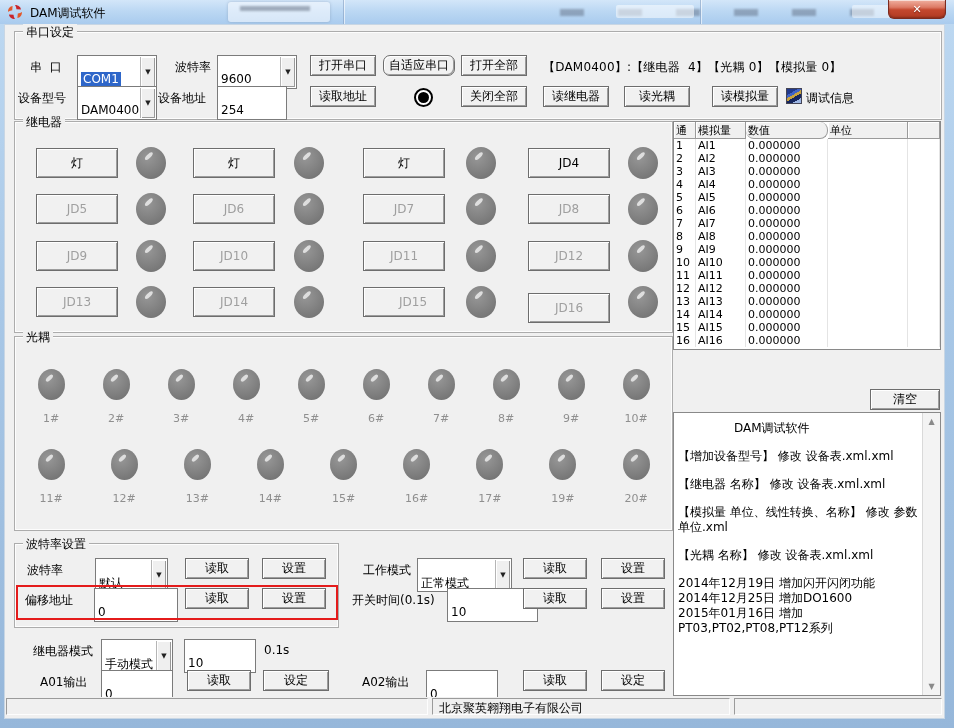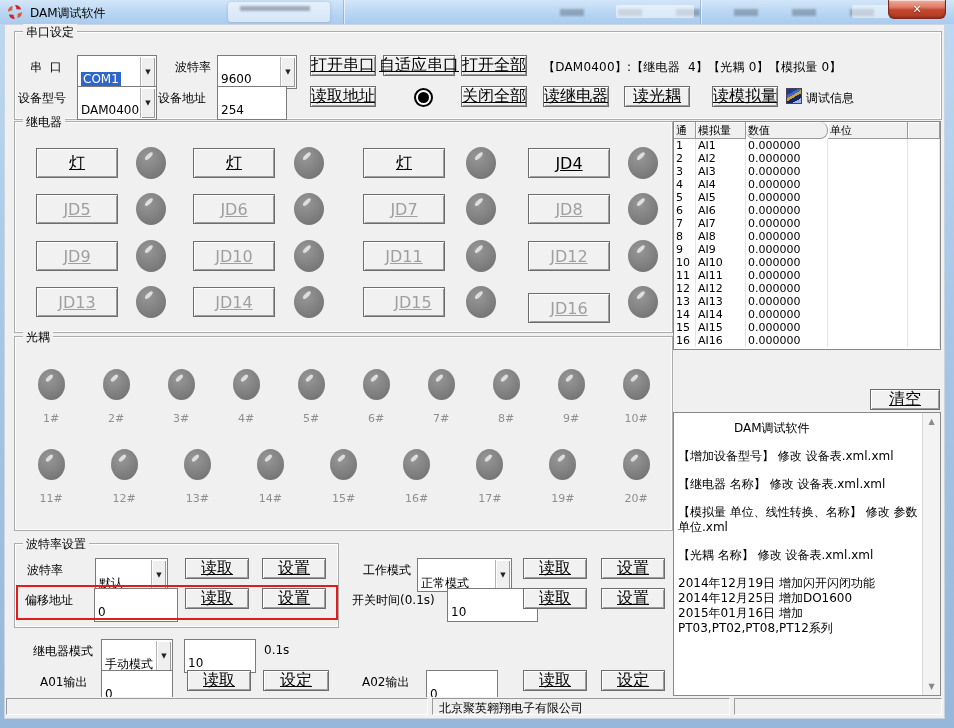--- a/index.html
+++ b/index.html
@@ -34,21 +34,21 @@
             box-shadow:inset 0 0 0 1px #c8d6e4; }
 
   .grp { position:absolute; border:1px solid #acacac; box-shadow:inset 0 0 0 1px #fdfdfd; }
   .legend { position:absolute; top:-8px; left:8px; background:#f0f0f0; padding:0 3px; font-size:12px; white-space:pre; }
 
   .lbl { position:absolute; font-size:12px; white-space:pre; }
   .summary { position:absolute; font-size:12px; white-space:pre; letter-spacing:.2px; }
 
   .btn { position:absolute; box-sizing:border-box; height:21px; background:#f1f1f1;
          border:1px solid #6d6d6d; box-shadow:inset 1px 1px 0 #ffffff, inset -1px -1px 0 #9d9d9d;
-         display:flex; align-items:center; justify-content:center; font-size:16px; cursor:pointer; white-space:pre;text-decoration:underline; }
+         display:flex; align-items:center; justify-content:center; font-size:12px; cursor:pointer; white-space:pre; }
   .btn.disabled { color:#9f9f9f; cursor:default; }
 
   .input, .combo { position:absolute; box-sizing:border-box; height:21px; background:#fff;
          border:1px solid #7b7b7b; display:flex; align-items:flex-start; padding:16px 3px; font-size:12px; overflow:hidden; }
   .combo { padding-right:16px; }
   .combo .dd { position:absolute; right:1px; top:1px; bottom:1px; width:14px; background:#efefef;
          display:flex; align-items:center; justify-content:center;
          box-shadow:inset 1px 1px 0 #fff, inset -1px -1px 0 #999; border-left:1px solid #b5b5b5; cursor:pointer; }
   .combo .ddg { font-size:7px; color:#222; line-height:1; }
   .val.sel { background:#2e66c9; color:#fff; padding:0 2px; }
@@ -145,21 +145,21 @@
       </span>
   </div>
   <div class="lbl" style="left:175px;top:59px;">波特率</div>
   <div class="combo" style="left:217px;top:55px;width:80px;">
     <span class="val">9600</span>
     <span class="dd">
         <span class="ddg">▼</span>
       </span>
   </div>
   <div class="btn" style="left:310px;top:55px;width:66px;">打开串口</div>
-  <div class="btn" style="left:383px;top:55px;width:72px;">自适应串口</div>
+  <div class="btn" style="left:383px;top:55px;width:72px;border-radius:7px;">自适应串口</div>
   <div class="btn" style="left:461px;top:55px;width:66px;">打开全部</div>
   <div class="summary" style="left:543px;top:59px;">【DAM0400】:【继电器  4】【光耦 0】【模拟量 0】</div>
 
   <div class="lbl" style="left:18px;top:90px;">设备型号</div>
   <div class="combo" style="left:77px;top:86px;width:80px;">
     <span class="val">DAM0400</span>
     <span class="dd">
         <span class="ddg">▼</span>
       </span>
   </div>

